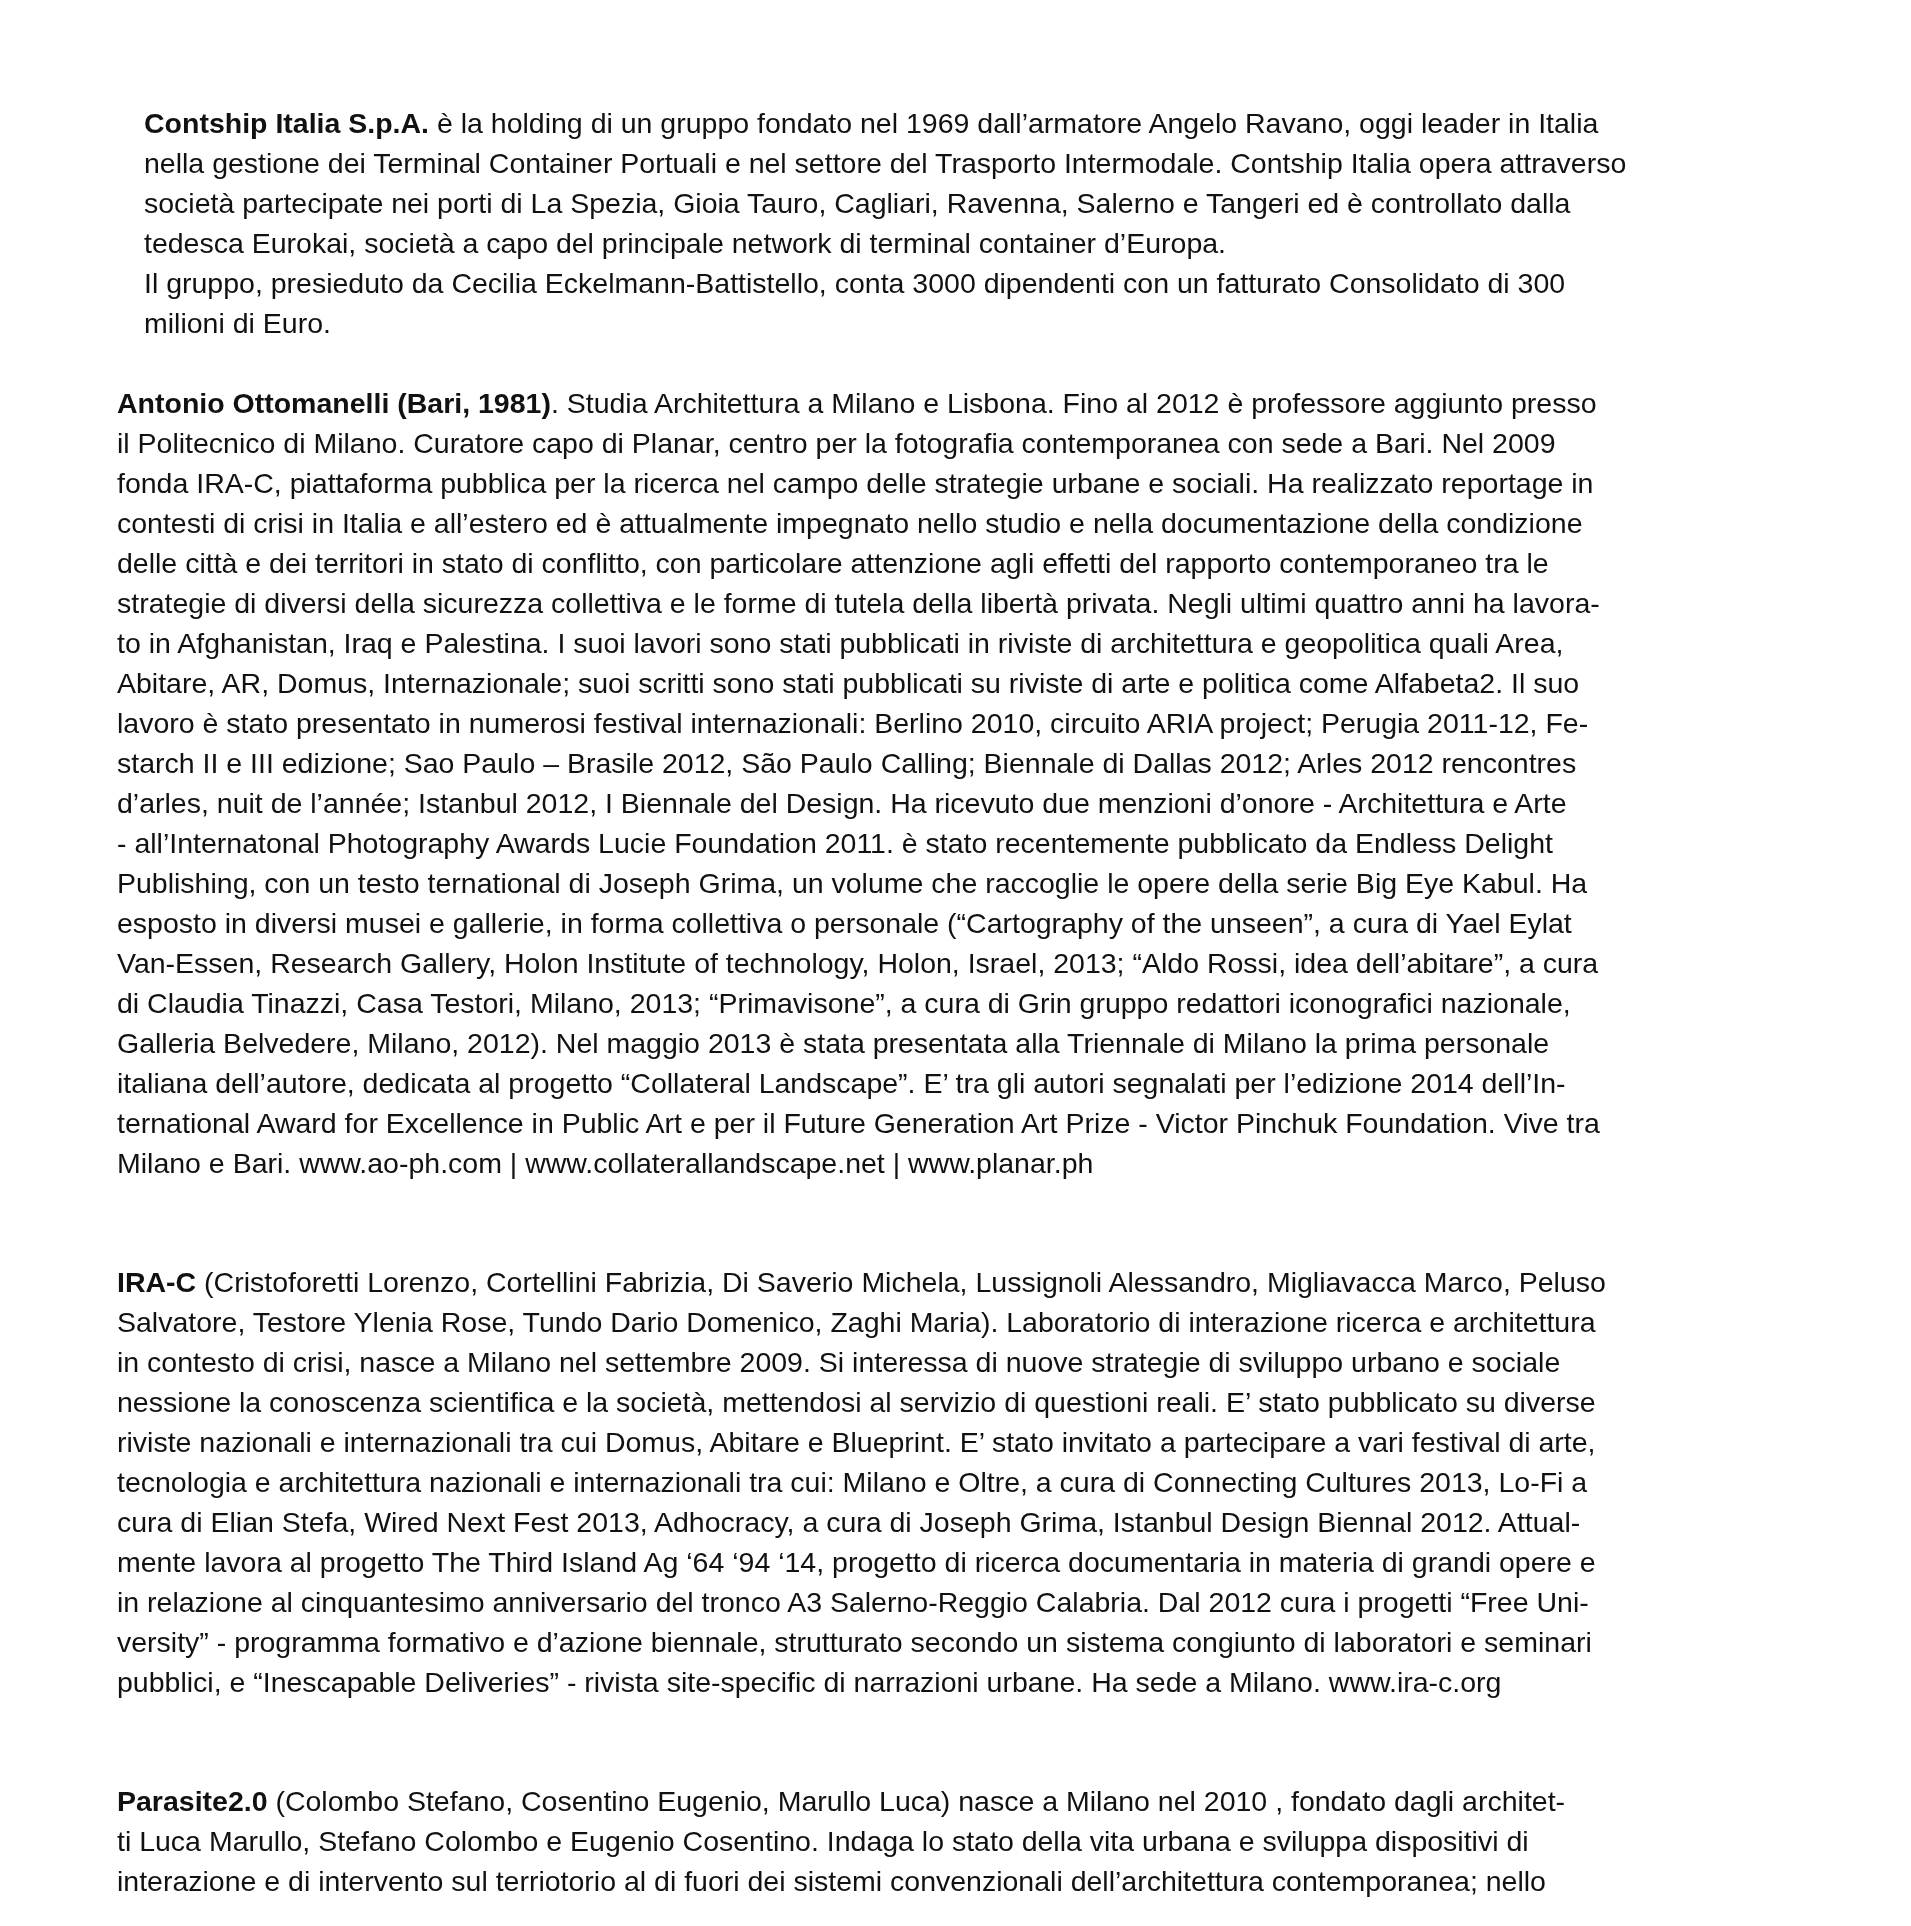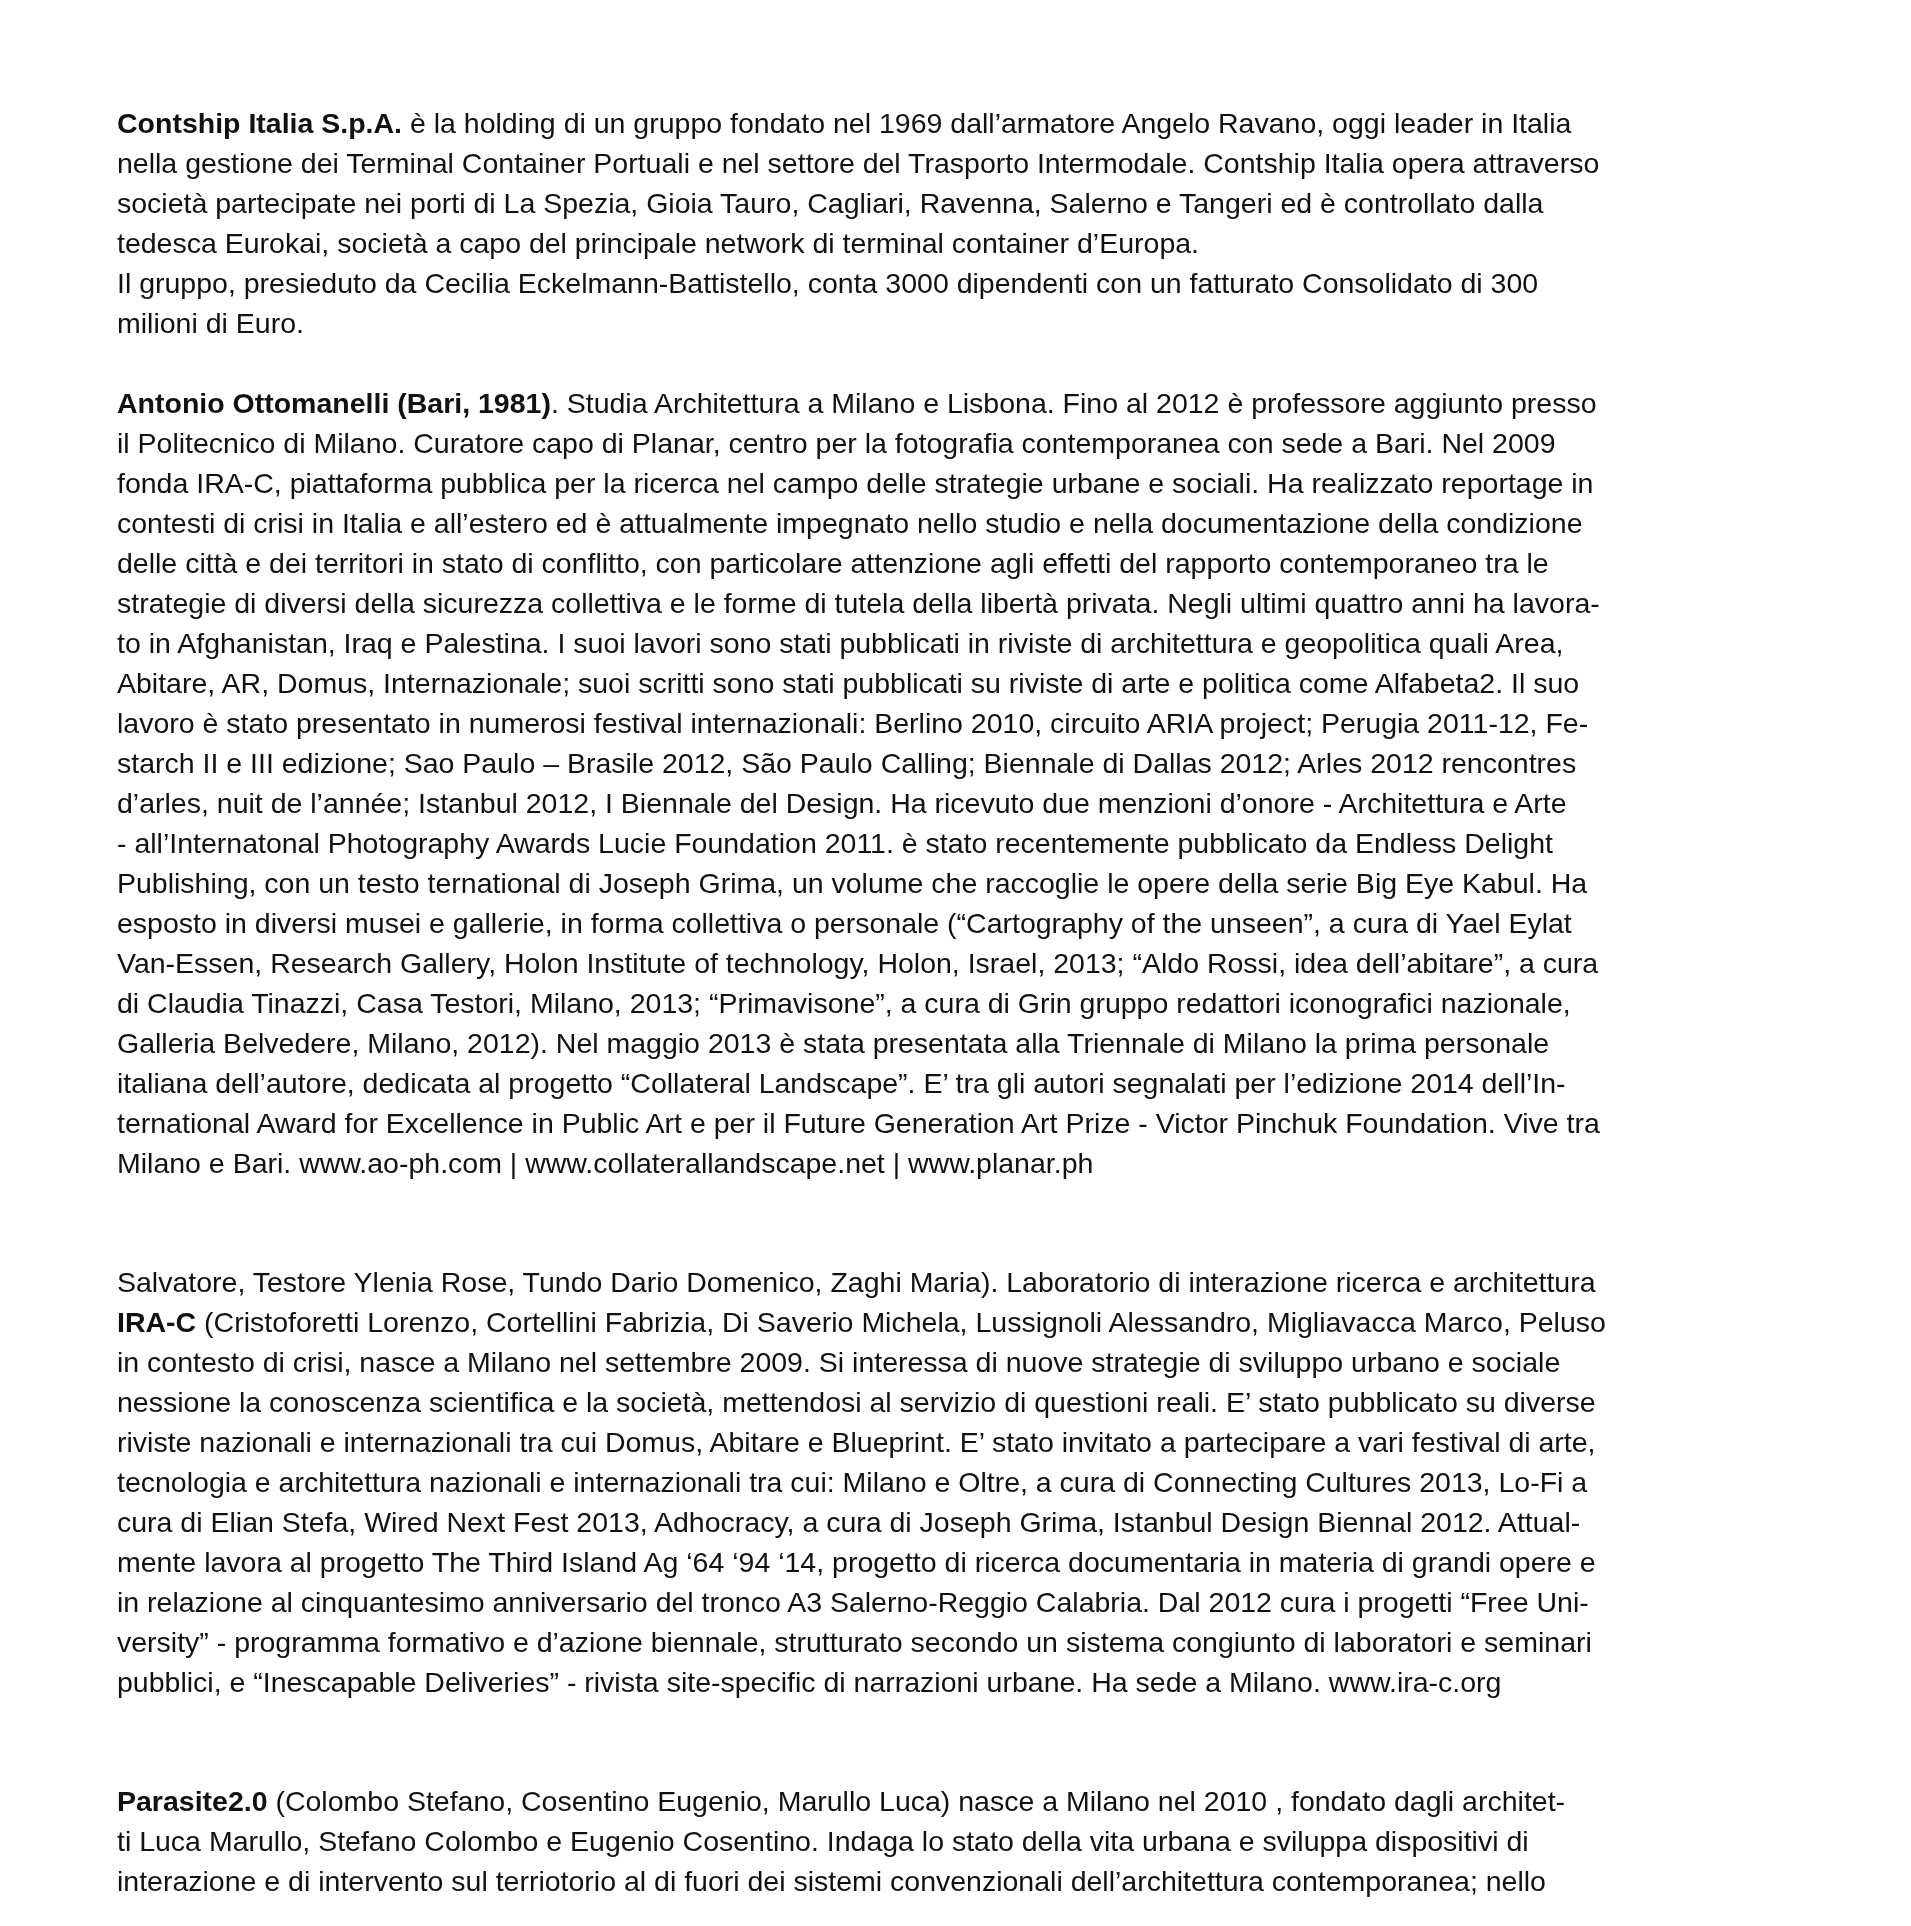--- a/index.html
+++ b/index.html
@@ -19,21 +19,21 @@
   }
   .para {
     font-size: 28.5px;
     line-height: 40px;
     margin: 0 0 79px 0;
     text-align: left;
     white-space: normal;
   }
   .para .lead { font-weight: bold; }
   .line { display: block; white-space: nowrap; }
-  .p1 { margin-bottom: 40px; }
+  .p1 { margin-bottom: 40px; margin-left: 27px; }
 </style>
 </head>
 <body>
 
 <div class="page">
 
   <p class="para p1">
     <span class="line"><span class="lead">Contship Italia S.p.A.</span><span> è la holding di un gruppo fondato nel 1969 dall’armatore Angelo Ravano, oggi leader in Italia</span></span>
     <span class="line">nella gestione dei Terminal Container Portuali e nel settore del Trasporto Intermodale. Contship Italia opera attraverso</span>
     <span class="line">società partecipate nei porti di La Spezia, Gioia Tauro, Cagliari, Ravenna, Salerno e Tangeri ed è controllato dalla</span>
@@ -59,22 +59,22 @@
     <span class="line">esposto in diversi musei e gallerie, in forma collettiva o personale (“Cartography of the unseen”, a cura di Yael Eylat</span>
     <span class="line">Van-Essen, Research Gallery, Holon Institute of technology, Holon, Israel, 2013; “Aldo Rossi, idea dell’abitare”, a cura</span>
     <span class="line">di Claudia Tinazzi, Casa Testori, Milano, 2013; “Primavisone”, a cura di Grin gruppo redattori iconografici nazionale,</span>
     <span class="line">Galleria Belvedere, Milano, 2012). Nel maggio 2013 è stata presentata alla Triennale di Milano la prima personale</span>
     <span class="line">italiana dell’autore, dedicata al progetto “Collateral Landscape”. E’ tra gli autori segnalati per l’edizione 2014 dell’In-</span>
     <span class="line">ternational Award for Excellence in Public Art e per il Future Generation Art Prize - Victor Pinchuk Foundation. Vive tra</span>
     <span class="line">Milano e Bari. www.ao-ph.com | www.collaterallandscape.net | www.planar.ph</span>
   </p>
 
   <p class="para">
+    <span class="line"><span class="lead">IRA-C</span><span> (Cristoforetti Lorenzo, Cortellini Fabrizia, Di Saverio Michela, Lussignoli Alessandro, Migliavacca Marco, Peluso</span></span>
     <span class="line">Salvatore, Testore Ylenia Rose, Tundo Dario Domenico, Zaghi Maria). Laboratorio di interazione ricerca e architettura</span>
-    <span class="line"><span class="lead">IRA-C</span><span> (Cristoforetti Lorenzo, Cortellini Fabrizia, Di Saverio Michela, Lussignoli Alessandro, Migliavacca Marco, Peluso</span></span>
     <span class="line">in contesto di crisi, nasce a Milano nel settembre 2009. Si interessa di nuove strategie di sviluppo urbano e sociale</span>
     <span class="line">nessione la conoscenza scientifica e la società, mettendosi al servizio di questioni reali. E’ stato pubblicato su diverse</span>
     <span class="line">riviste nazionali e internazionali tra cui Domus, Abitare e Blueprint. E’ stato invitato a partecipare a vari festival di arte,</span>
     <span class="line">tecnologia e architettura nazionali e internazionali tra cui: Milano e Oltre, a cura di Connecting Cultures 2013, Lo-Fi a</span>
     <span class="line">cura di Elian Stefa, Wired Next Fest 2013, Adhocracy, a cura di Joseph Grima, Istanbul Design Biennal 2012. Attual-</span>
     <span class="line">mente lavora al progetto The Third Island Ag ‘64 ‘94 ‘14, progetto di ricerca documentaria in materia di grandi opere e</span>
     <span class="line">in relazione al cinquantesimo anniversario del tronco A3 Salerno-Reggio Calabria. Dal 2012 cura i progetti “Free Uni-</span>
     <span class="line">versity” - programma formativo e d’azione biennale, strutturato secondo un sistema congiunto di laboratori e seminari</span>
     <span class="line">pubblici, e “Inescapable Deliveries” - rivista site-specific di narrazioni urbane. Ha sede a Milano. www.ira-c.org</span>
   </p>

